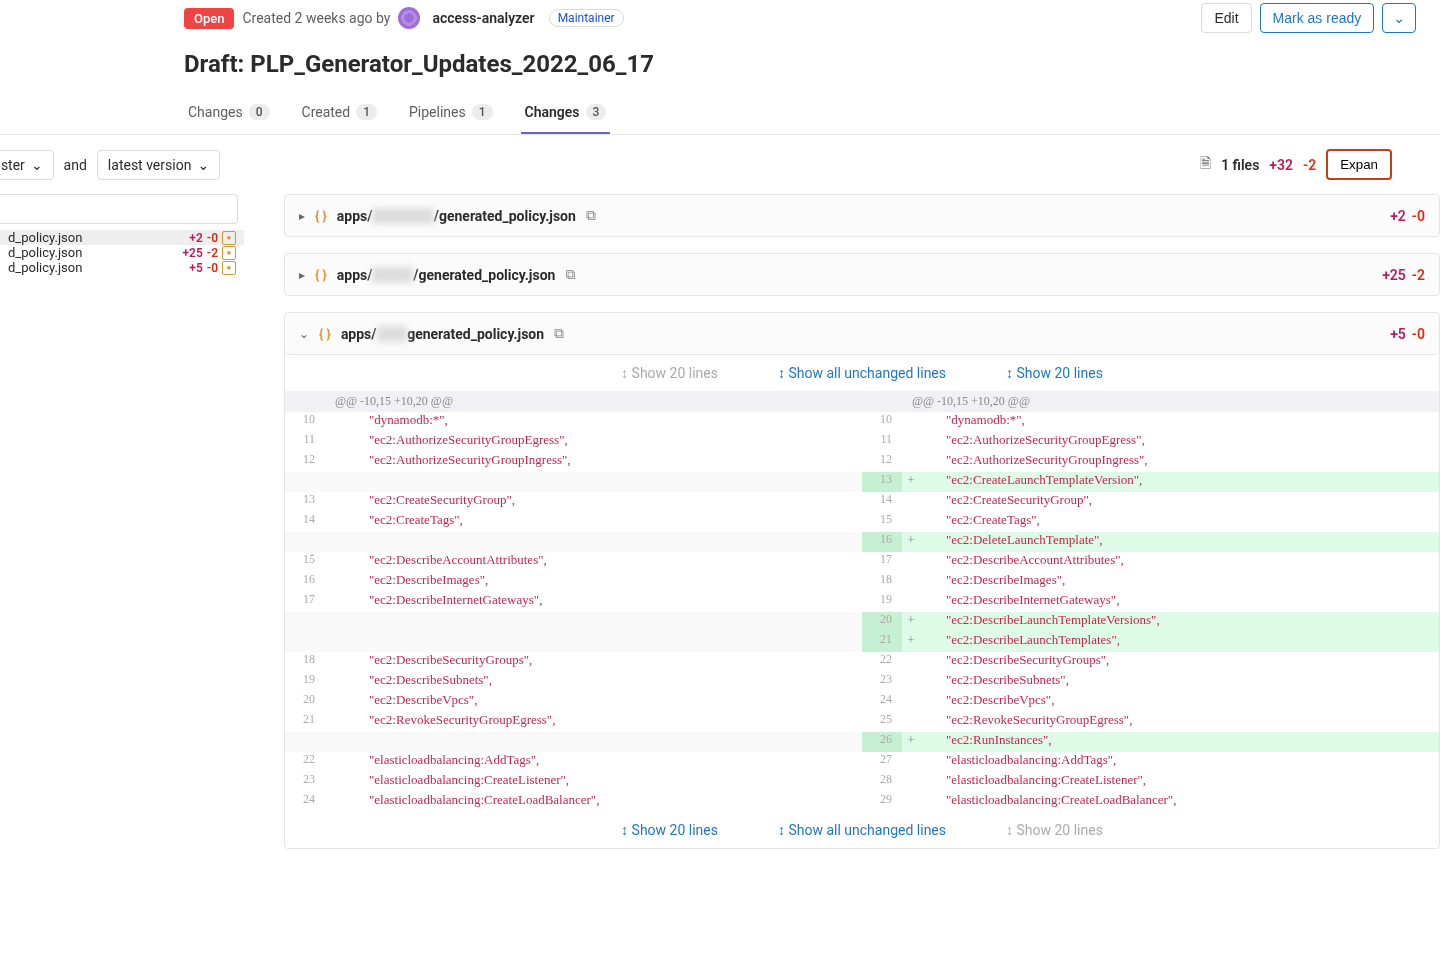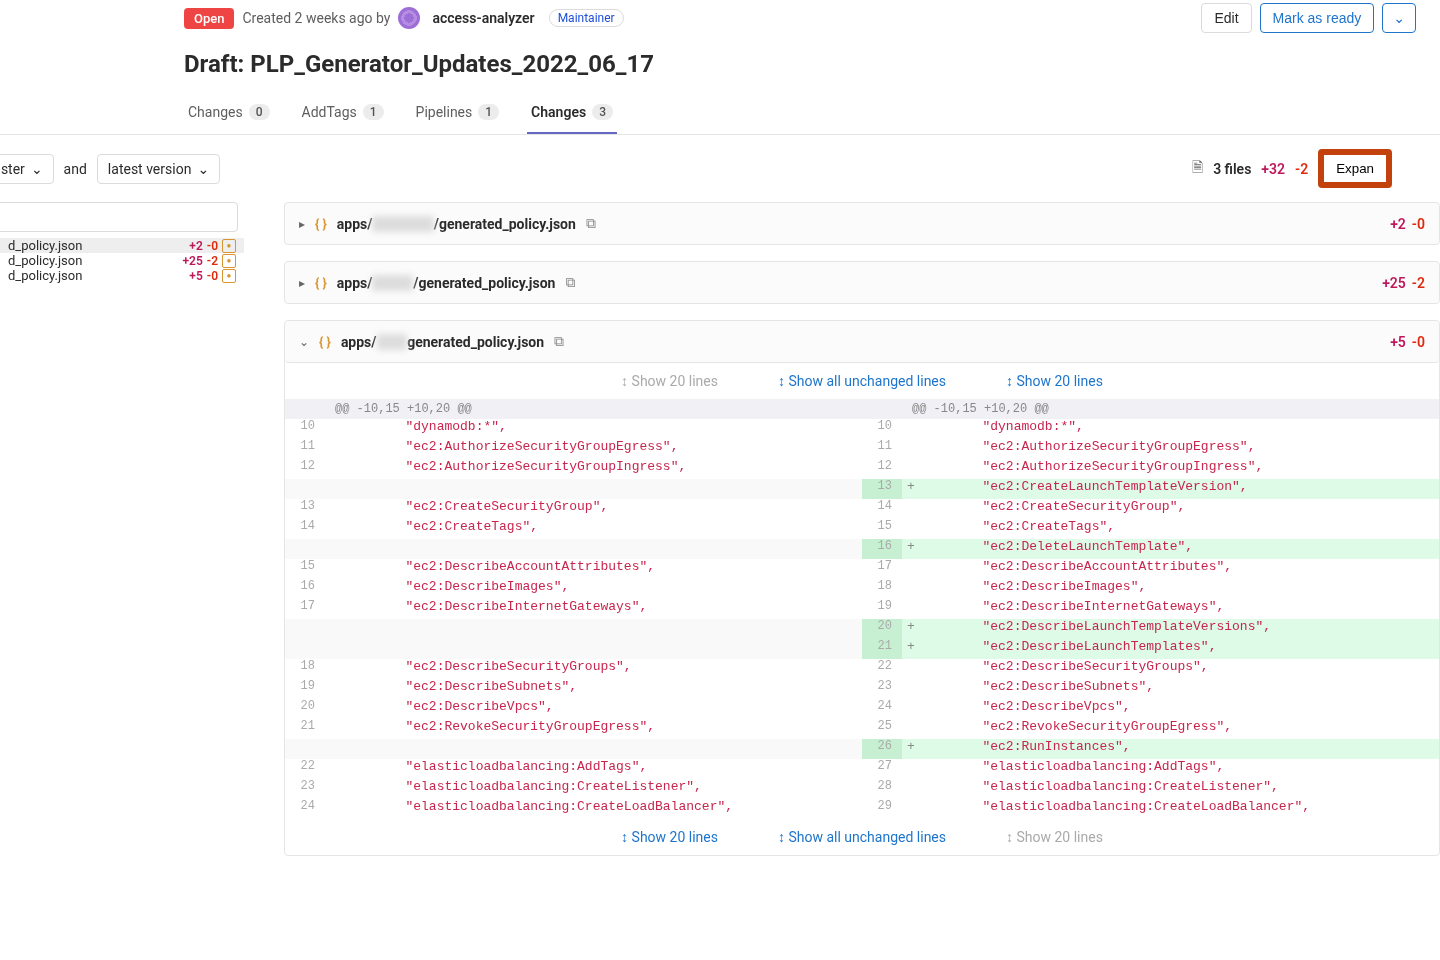--- a/index.html
+++ b/index.html
@@ -17,21 +17,21 @@
 .title{padding:14px 24px 14px 184px;font-size:24px;font-weight:700}
 .tabs{padding:0 24px 0 184px;border-bottom:1px solid #e5e5e5;display:flex;gap:24px}
 .tab{padding:12px 4px;color:#5e5e5e;cursor:pointer;display:flex;align-items:center;gap:6px;border-bottom:2px solid transparent}
 .tab.active{color:#2b2b2b;font-weight:600;border-bottom-color:#6666c4}
 .count-badge{background:#ececec;color:#525252;border-radius:10px;padding:1px 7px;font-size:12px;font-weight:500}
 .toolbar{display:flex;align-items:center;padding:14px 24px 14px 0;gap:10px;margin-left:-30px}
 .select{border:1px solid #dbdbdb;border-radius:4px;padding:6px 10px;font-size:14px;display:flex;align-items:center;gap:6px;cursor:pointer}
 .tool-right{margin-left:auto;display:flex;align-items:center;gap:10px;padding-right:24px}
 .stat-add{color:#be185d;font-weight:600}
 .stat-del{color:#dd2b0e;font-weight:600}
-.btn-expand{border:6px solid #c2410c;padding:6px 12px;border-radius:4px;background:#fff;cursor:pointer}
+.btn-expand{border:2px solid #c2410c;padding:6px 12px;border-radius:4px;background:#fff;cursor:pointer}
 .layout{display:flex}
 .sidebar{width:244px;flex-shrink:0}
 .search{border:1px solid #dbdbdb;border-radius:4px;padding:6px 10px;margin-left:-30px;margin-right:6px;color:#888;font-size:14px}
 .file-tree{margin-top:6px}
 .tree-item{display:flex;align-items:center;padding:0 8px;gap:6px;cursor:pointer}
 .tree-item.selected{background:#eee}
 .tree-name{flex:1;font-size:13px;color:#2b2b2b;overflow:hidden;text-overflow:ellipsis;white-space:nowrap}
 .tree-stats{font-size:12px;display:flex;gap:4px;align-items:center}
 .mod-icon{width:14px;height:14px;border:1.5px solid #d99530;border-radius:2px;display:inline-flex;align-items:center;justify-content:center;font-size:8px;color:#d99530}
 .main{flex:1;padding:0 0 0 40px;min-width:0}
@@ -39,21 +39,21 @@
 .chev{cursor:pointer;color:#666;font-size:12px}
 .brace-icon{color:#d99530;font-weight:700;font-size:13px}
 .file-path{font-weight:700;font-size:14px}
 .blur{filter:blur(3px);background:#ddd;color:transparent;border-radius:2px}
 .copy-icon{color:#888;cursor:pointer;font-size:14px}
 .fh-stats{margin-left:auto;display:flex;gap:6px;font-size:14px}
 .diff-wrap{border:1px solid #e5e5e5;border-radius:4px;margin-bottom:16px}
 .expand-row{display:flex;justify-content:center;gap:60px;padding:10px;font-size:14px;color:#1f75cb}
 .expand-link{cursor:pointer;display:flex;align-items:center;gap:4px}
 .expand-link.muted{color:#aaa}
-.diff-body{display:flex;font-family:Liberation Mono, monospace;font-size:13px}
+.diff-body{display:flex;font-family:Liberation Serif, serif;font-size:13px}
 .diff-side{width:50%;overflow:hidden}
 .hunk{background:#f0f0f5;color:#888;padding:3px 12px 3px 50px;font-size:12px}
 .line{display:flex;min-height:20px;}
 .ln{width:40px;text-align:right;padding-right:10px;color:#aaa;flex-shrink:0;user-select:none;font-size:12px}
 .sign{width:18px;text-align:center;color:#888;flex-shrink:0}
 .code{white-space:pre;padding-right:8px}
 .str{color:#c7254e}
 .line.add{background:#ddfbe6}
 .line.add .ln{background:#c7f0d2}
 .line.blank{min-height:20px;background:#f9f9fa}
@@ -76,21 +76,21 @@
 </div>
 
 <h1 class="title">Draft: PLP_Generator_Updates_2022_06_17</h1>
 
 <div class="tabs" id="tabs">
     <div class="tab">
       <span>Changes</span>
       <span class="count-badge">0</span>
     </div>
     <div class="tab">
-      <span>AddTags</span>
+      <span>Created</span>
       <span class="count-badge">1</span>
     </div>
     <div class="tab">
       <span>Pipelines</span>
       <span class="count-badge">1</span>
     </div>
     <div class="tab active">
       <span>Changes</span>
       <span class="count-badge">3</span>
     </div>
@@ -101,21 +101,21 @@
     <span>master</span>
       <span>⌄</span>
   </div>
   <span>and</span>
   <div class="select">
     <span>latest version</span>
       <span>⌄</span>
   </div>
   <div class="tool-right">
     <span class="file-icon">🗎</span>
-    <span style="font-weight:600">3 files</span>
+    <span style="font-weight:600">1 files</span>
     <span class="stat-add">+32</span>
     <span class="stat-del">-2</span>
     <button class="btn-expand">Expan</button>
   </div>
 </div>
 
 <div class="layout">
   <div class="sidebar">
     <div class="search">P)</div>
     <div class="file-tree" id="tree">

